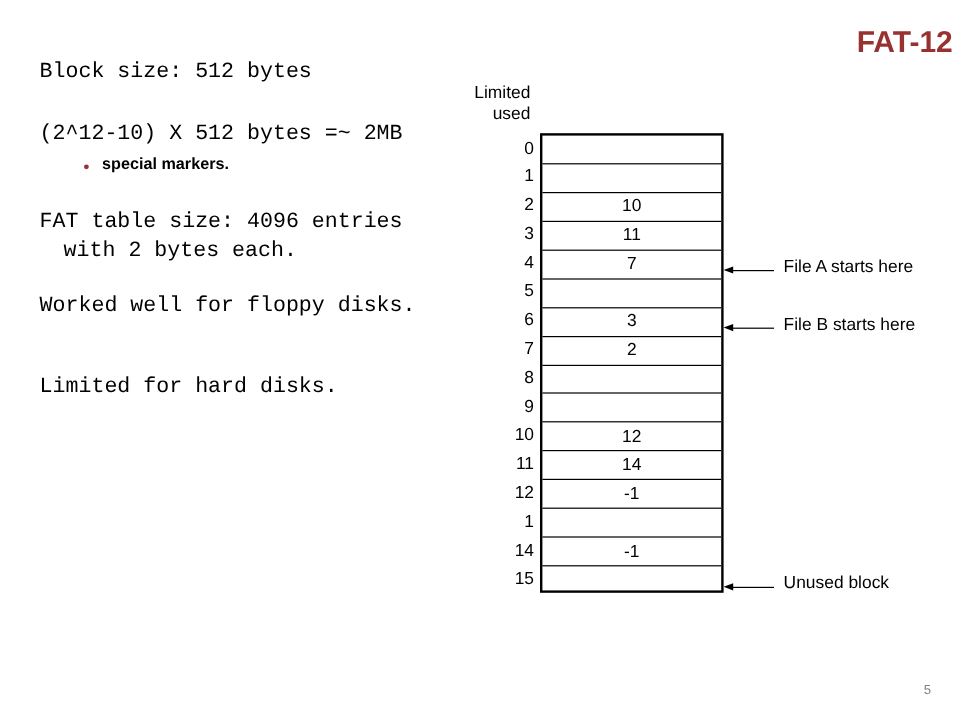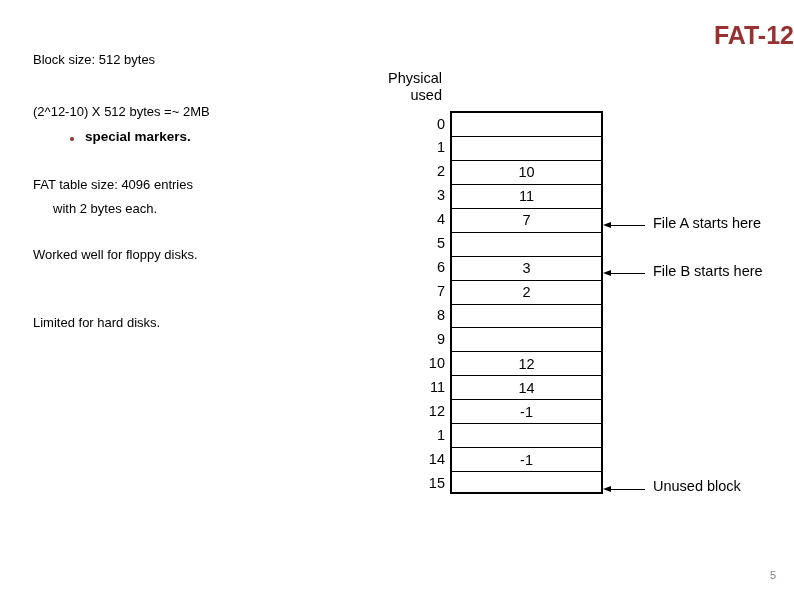--- a/index.html
+++ b/index.html
@@ -37,26 +37,27 @@
   }
 
   
   #body-text {
     position: absolute;
     left: 33px;
     top: 48px;
     width: 352px;
   }
   .para {
-    font-size: 13px;
+    font-size: 18px;
     line-height: 24px;
     color: #000000;
     margin: 0 0 0 0;
     text-indent: 0;
     padding-left: 20px;
+    font-family: Liberation Mono, monospace;
   }
   .para .hang {
     display: block;
     margin-left: -20px;
   }
   .spacer-lg { height: 28px; }
   .spacer-md { height: 22px; }
 
   
   .subbullet-wrap {
@@ -227,21 +228,21 @@
 
     <div class="para">
       <span class="hang">Limited for hard disks.</span>
     </div>
 
   </div>
 
   <div id="diagram">
 
     <div id="phys-block-label">
-      <div>Physical</div>
+      <div>Limited</div>
       <div>used</div>
     </div>
 
     <div id="block-table">
         <div class="brow">
           <span class="rowindex">0</span>
           <span class="rowvalue"></span>
         </div>
         <div class="brow">
           <span class="rowindex">1</span>

